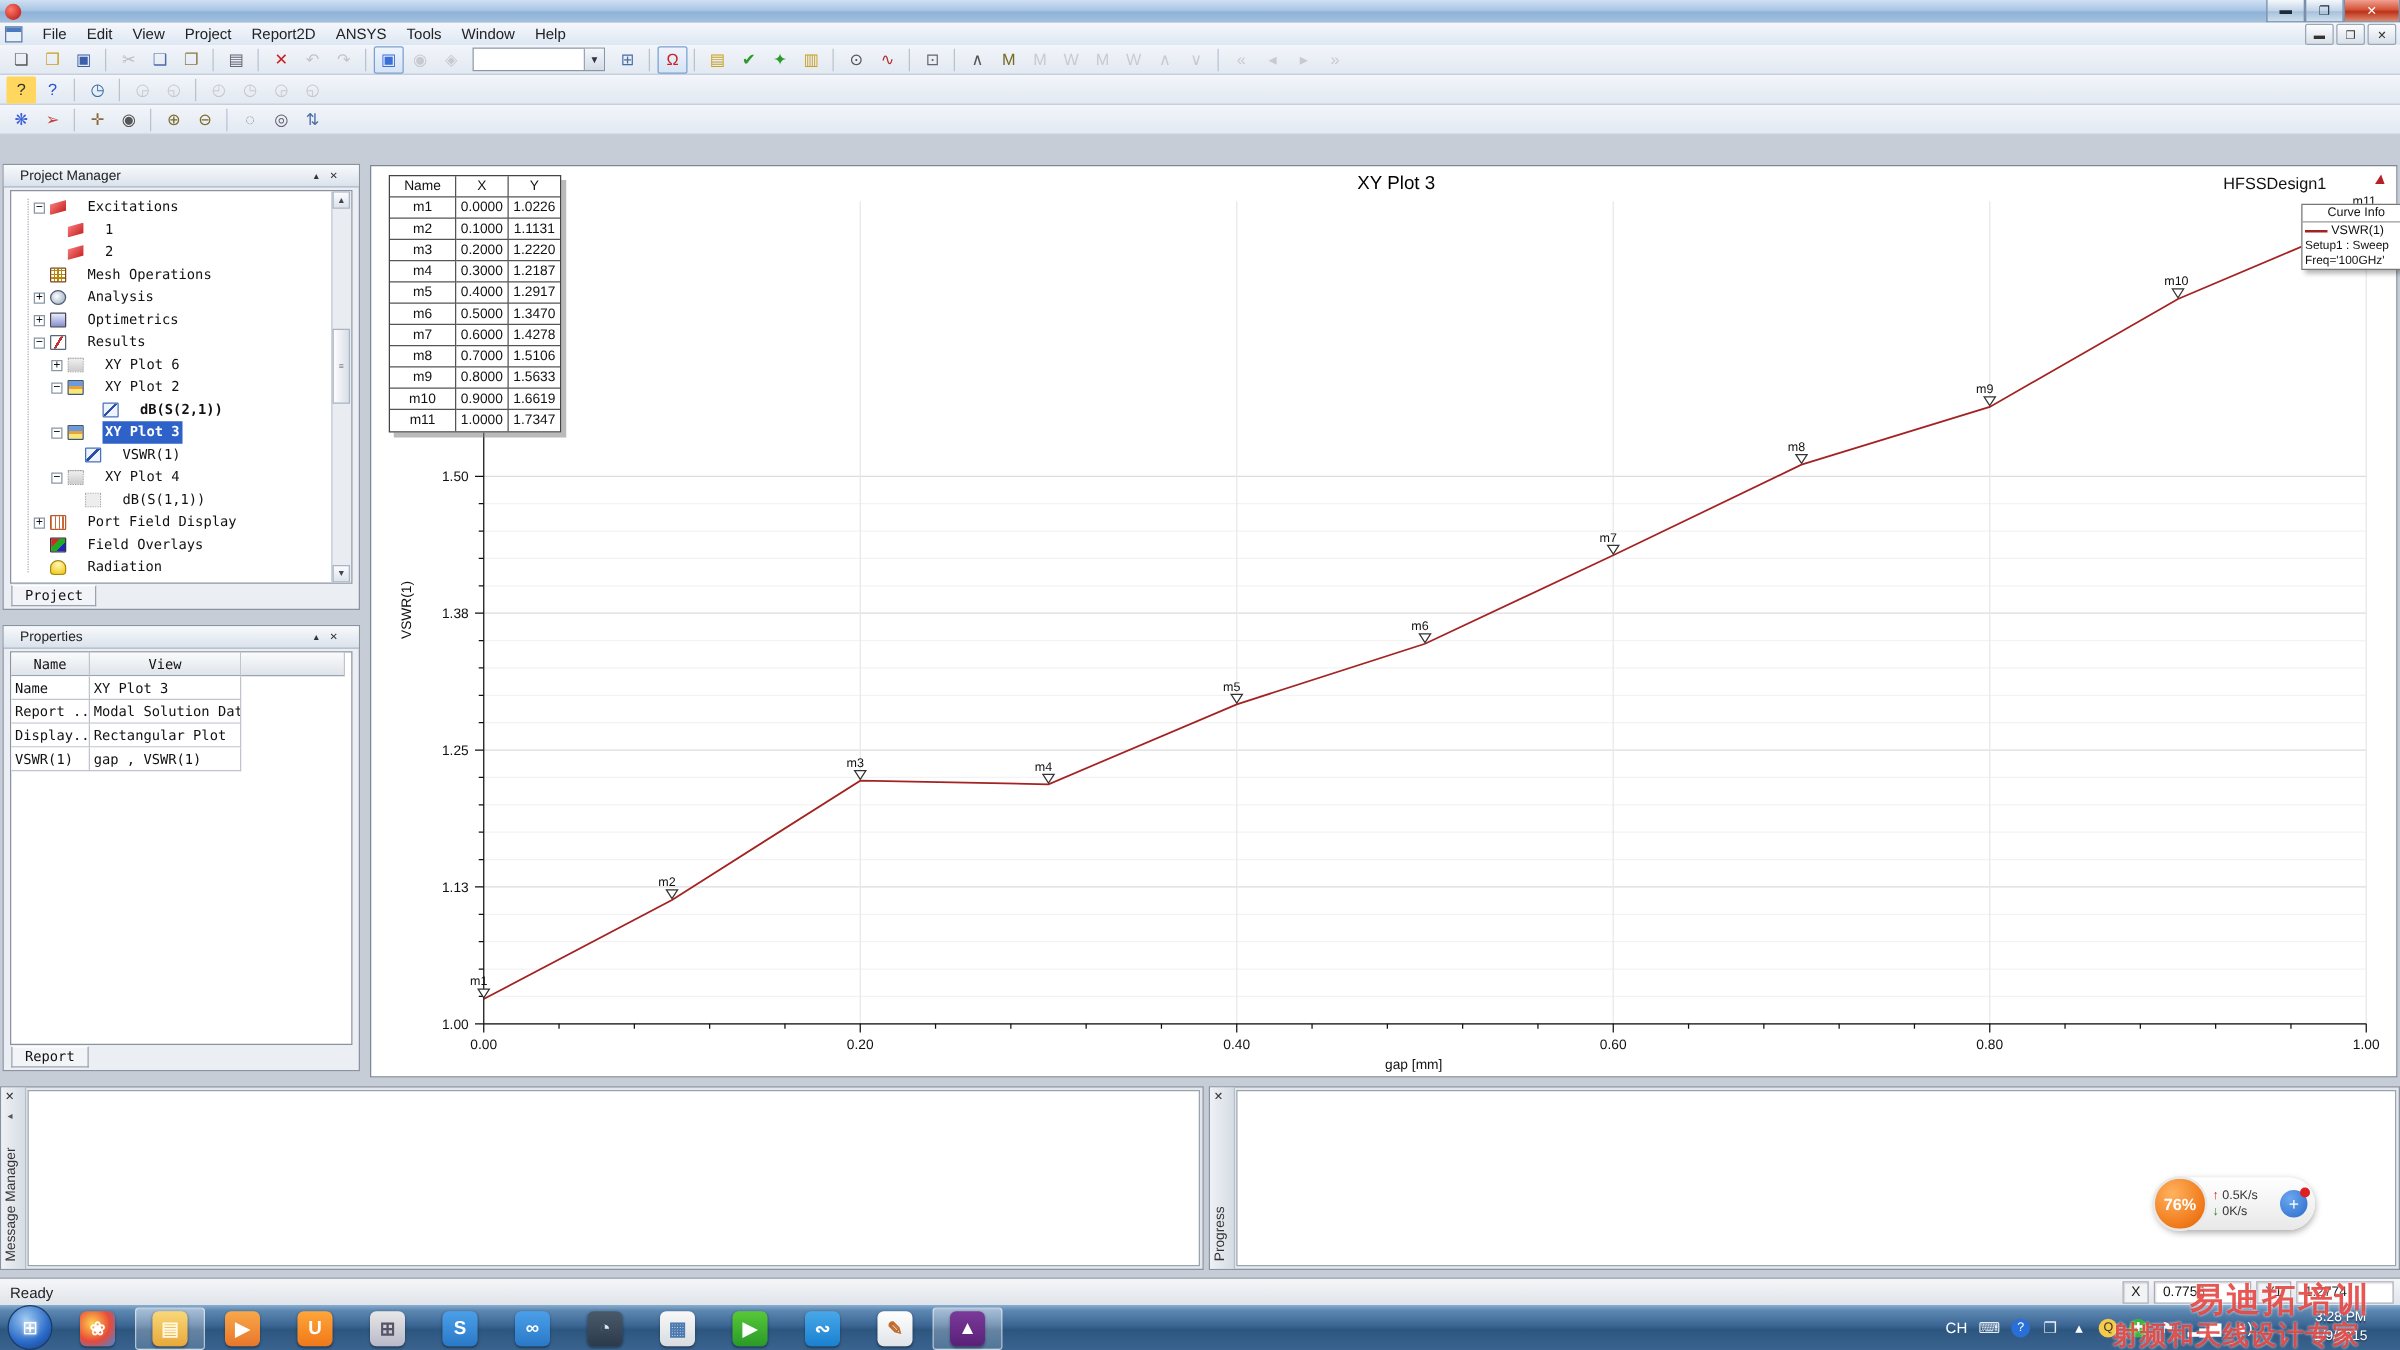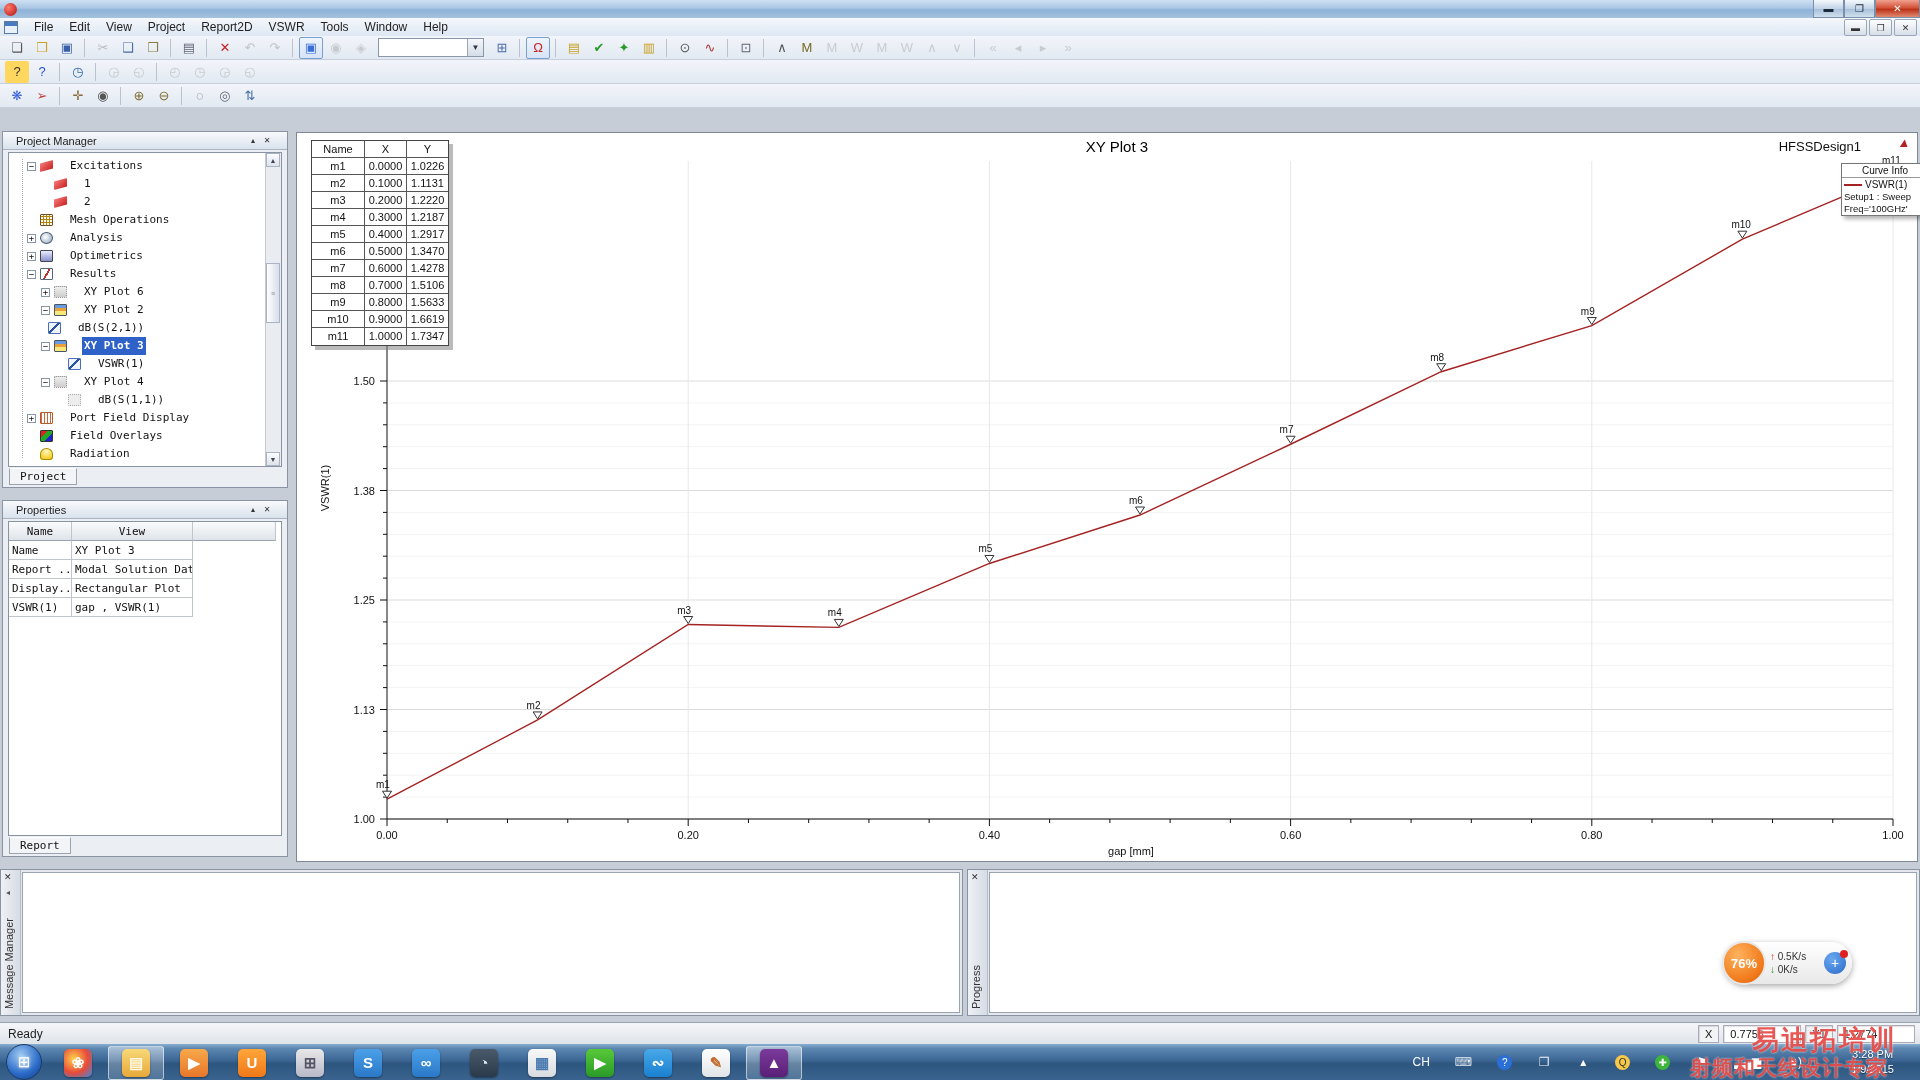--- a/index.html
+++ b/index.html
@@ -160,21 +160,21 @@
   #orb{width:36px;height:36px;margin-left:6px;border-radius:50%;
     background:radial-gradient(circle at 40% 30%,#9ecaf0,#2a6ac8 60%,#123a78);
     border:1px solid #1c3c66;box-sizing:border-box;display:flex;align-items:center;justify-content:center;
     color:#fff;font-size:15px;text-shadow:0 0 3px #fff;}
   #apps{display:flex;margin-left:8px;}
   .tkbtn{width:56px;height:34px;margin:1px 2px 0 0;display:flex;align-items:center;justify-content:center;border-radius:3px;}
   .tkbtn.active{background:linear-gradient(180deg,rgba(255,255,255,.45),rgba(255,255,255,.12));
     border:1px solid rgba(255,255,255,.55);box-sizing:border-box;}
   .appic{width:28px;height:28px;border-radius:5px;display:flex;align-items:center;justify-content:center;
     font-size:15px;font-weight:bold;box-shadow:0 1px 2px rgba(0,0,0,.4);}
-  #tray{position:absolute;right:118px;top:0;height:36px;display:flex;align-items:center;gap:25px;color:#fff;}
+  #tray{position:absolute;right:118px;top:0;height:36px;display:flex;align-items:center;gap:9px;color:#fff;}
   .trayic{font-size:12px;color:#f0f4f8;display:flex;align-items:center;justify-content:center;min-width:14px;}
   .trayic.badge{width:15px;height:15px;border-radius:50%;font-size:10px;}
   #clock{position:absolute;right:26px;top:3px;text-align:center;color:#fff;font-size:11px;line-height:15px;text-shadow:0 1px 1px rgba(0,0,0,.5);}
   
   #watermark{position:absolute;z-index:9;color:rgba(225,45,40,.8);pointer-events:none;
     text-shadow:0 0 2px rgba(255,255,255,.9);font-weight:bold;}
   #wm1{position:absolute;left:1752px;top:1022px;font-size:27px;letter-spacing:2px;white-space:nowrap;}
   #wm2{position:absolute;left:1690px;top:1054px;font-size:21px;letter-spacing:1px;white-space:nowrap;}
 </style>
 </head>
@@ -186,21 +186,21 @@
     <span class="appicon"></span>
     <span id="wctrls">
       <span class="wbtn">▬</span>
       <span class="wbtn">❐</span>
       <span class="wbtn close">✕</span>
     </span>
   </div>
 
   <div id="menubar">
     <span class="mdiicon"></span>
-    <span id="menuitems"><span class="menuitem">File</span><span class="menuitem">Edit</span><span class="menuitem">View</span><span class="menuitem">Project</span><span class="menuitem">Report2D</span><span class="menuitem">VSWR</span><span class="menuitem">Tools</span><span class="menuitem">Window</span><span class="menuitem">Help</span></span>
+    <span id="menuitems"><span class="menuitem">File</span><span class="menuitem">Edit</span><span class="menuitem">View</span><span class="menuitem">Project</span><span class="menuitem">Report2D</span><span class="menuitem">ANSYS</span><span class="menuitem">Tools</span><span class="menuitem">Window</span><span class="menuitem">Help</span></span>
     <span id="mdictrls">
       <span class="mdibtn">▬</span>
       <span class="mdibtn">❐</span>
       <span class="mdibtn">✕</span>
     </span>
   </div>
 
   <div id="tb1" class="toolbar">
       <span class="tbtn" style="color: rgb(85, 85, 85);">❏</span>
       <span class="tbtn" style="color: rgb(201, 162, 39);">❒</span>
@@ -329,21 +329,21 @@
             <div class="trow" style="padding-left: 32px;">
               <span class="texp">+</span>
               <span class="ti ti-plot-gray"></span>
               <span class="tlab">XY Plot 6</span>
             </div>
             <div class="trow" style="padding-left: 32px;">
               <span class="texp">−</span>
               <span class="ti ti-plot"></span>
               <span class="tlab">XY Plot 2</span>
             </div>
-            <div class="trow" style="padding-left: 26px;">
+            <div class="trow" style="padding-left: 60px; font-weight: bold;">
               <span class="texp none"></span>
               <span class="ti ti-trace"></span>
               <span class="tlab">dB(S(2,1))</span>
             </div>
             <div class="trow sel" style="padding-left: 32px;">
               <span class="texp">−</span>
               <span class="ti ti-plot"></span>
               <span class="tlab">XY Plot 3</span>
             </div>
             <div class="trow" style="padding-left: 46px;">

